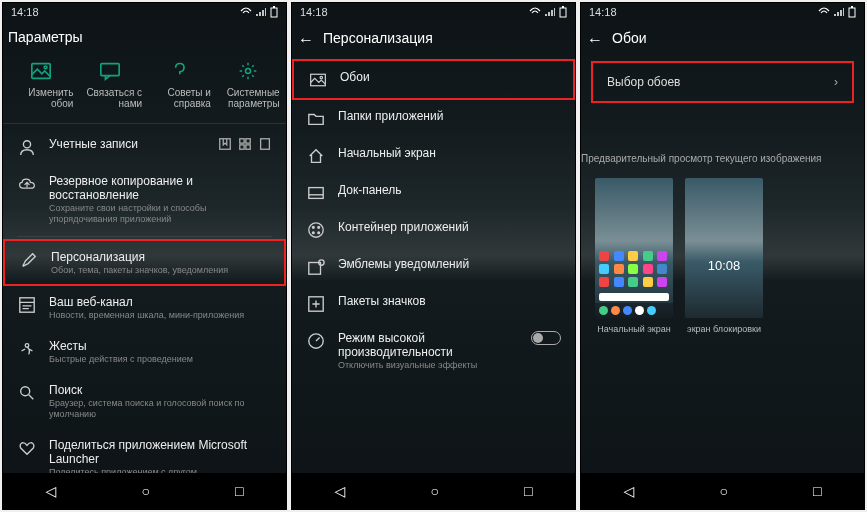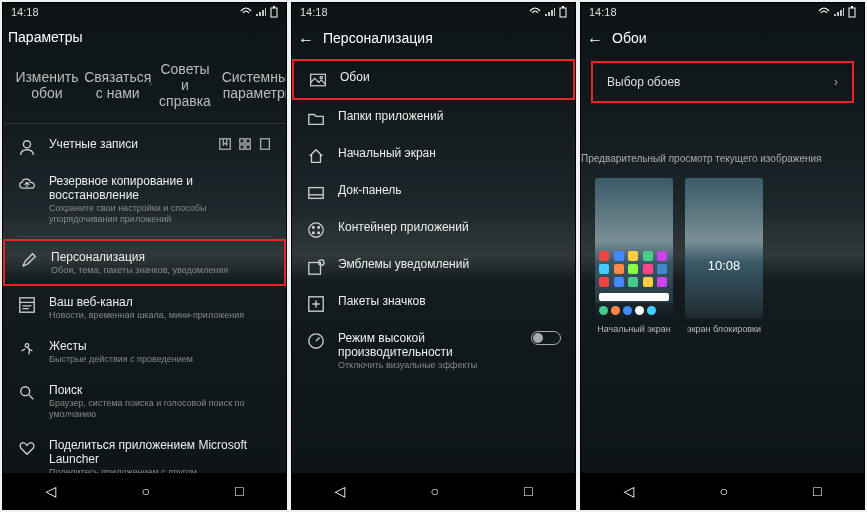--- a/index.html
+++ b/index.html
@@ -54,27 +54,27 @@
   }
   .header .back { width: 18px; text-align: center; font-size: 16px; margin-right: 8px; }
   .quickrow {
     display: flex;
     justify-content: space-around;
     padding: 8px 4px 14px 4px;
     border-bottom: 1px solid rgba(255,255,255,0.1);
   }
   .quick {
     display: flex;
-    flex-direction: row;
+    flex-direction: column;
     align-items: center;
     gap: 6px;
-    font-size: 14px;
+    font-size: 10px;
     color: #bbb;
     width: 64px;
-    text-align: center;
+    text-align: right;
   }
   .quick svg { width: 22px; height: 20px; }
   .accent { stroke: #0fa37f; }
   .list { flex: 1; overflow: hidden; padding: 4px 0; }
   .item {
     display: flex;
     align-items: flex-start;
     padding: 9px 14px;
     gap: 12px;
   }

